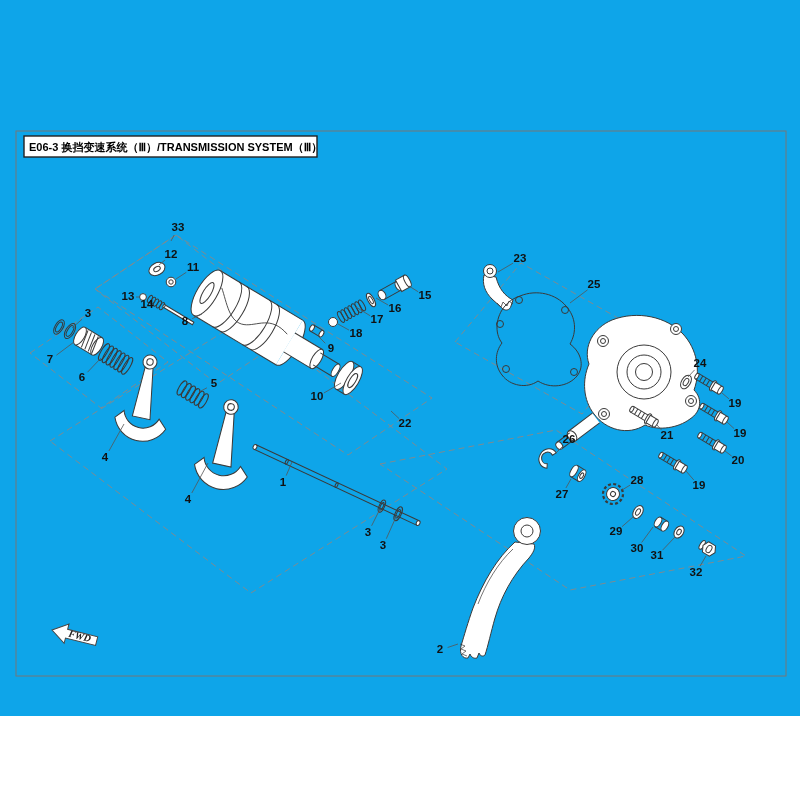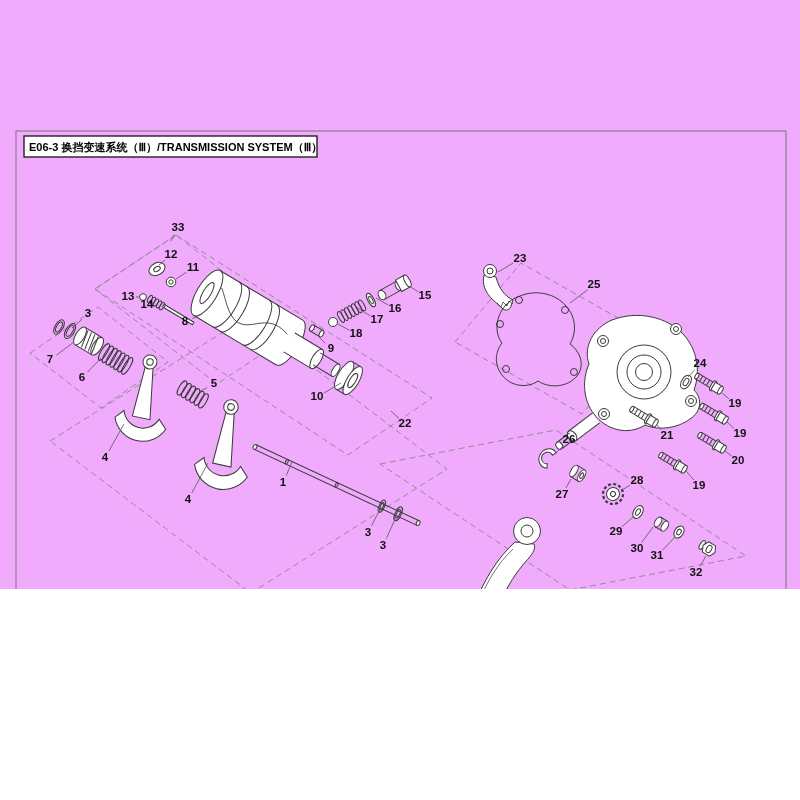--- a/index.html
+++ b/index.html
@@ -1,16 +1,16 @@
 <!DOCTYPE html>
 <html><head>
 <meta charset="utf-8">
 <style>
   html,body{margin:0;padding:0;background:#fff;}
-  .page{position:relative;width:800px;height:589px;background:#f0abfc;font-family:"Liberation Sans",sans-serif;overflow:hidden;}
+  .page{position:relative;width:800px;height:716px;background:#0ea5e9;font-family:"Liberation Sans",sans-serif;overflow:hidden;}
   .page svg{position:absolute;left:0;top:0;}
   .callout{font-family:"Liberation Sans",sans-serif;font-size:11.5px;font-weight:600;fill:#111;}
   .leader{stroke:#555;stroke-width:0.8;}
   .title-text{font-family:"Liberation Sans",sans-serif;font-size:11px;font-weight:bold;fill:#000;}
   .fwd-text{font-family:"Liberation Serif",serif;font-style:italic;font-weight:bold;font-size:10px;fill:#222;}
   .dashed{fill:none;stroke:#888;stroke-width:0.9;stroke-dasharray:6 4;}
 </style>
 </head>
 <body>
 

